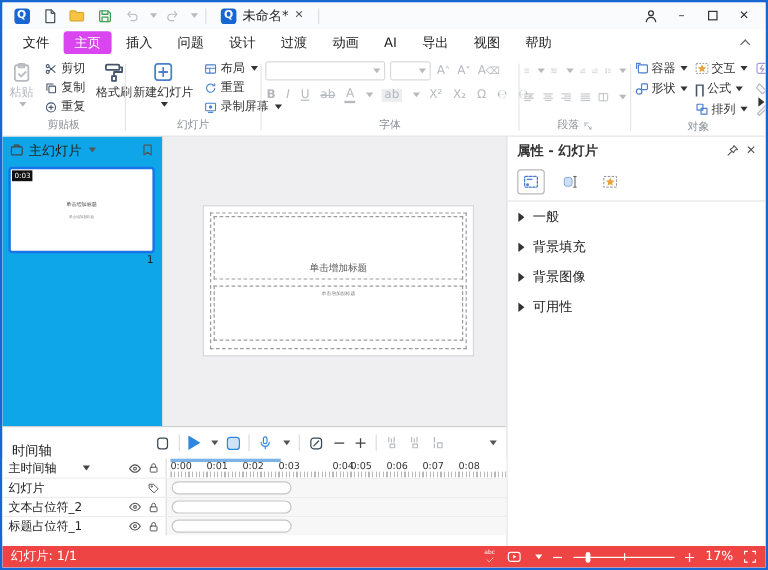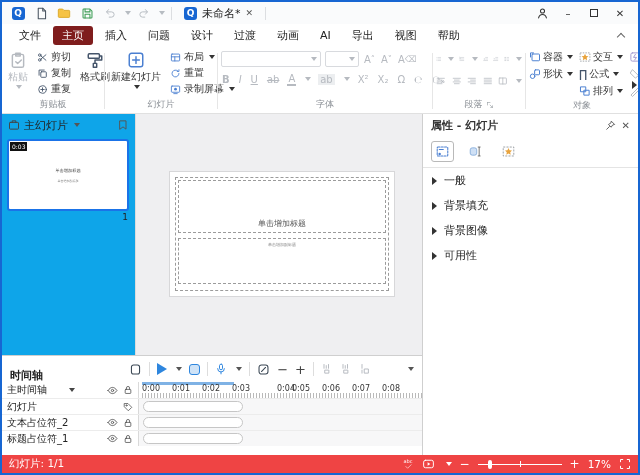--- a/index.html
+++ b/index.html
@@ -25,21 +25,21 @@
   .tb-sep { width:1px; height:13px; background:#dcdee1; margin:0 3px; }
   .doc-tab { display:flex; align-items:center; gap:5px; padding:0 6px; height:20px; color:#222; }
   .doc-tab .x { color:#555; font-size:9px; }
   .tb-right { margin-left:auto; display:flex; align-items:center; gap:2px; color:#333; }
   .winbtn { width:24px; height:18px; display:flex; align-items:center; justify-content:center; font-size:10px; color:#333; }
   .maxbox { width:8px; height:8px; border:1.2px solid #333; }
 
   
   .menubar { height:23px; flex:none; display:flex; align-items:center; padding:0 8px; gap:3px; background:#fff; }
   .menu-item { padding:2px 9px; font-size:11px; color:#222; white-space:nowrap; }
-  .menu-item.active { background:#7f1d1d; color:#fff; border-radius:3px; }
+  .menu-item.active { background:#d946ef; color:#fff; border-radius:3px; }
   .menu-collapse { margin-left:auto; margin-right:6px; }
 
   
   .ribbon { height:67px; flex:none; display:flex; background:#fff; border-bottom:1px solid #e0e0e0; padding-top:2px; }
   .rgroup { display:flex; flex-direction:column; padding:0 3px; flex:none; }
   .rbody { flex:1; display:flex; gap:4px; align-items:flex-start; }
   .rlabel { text-align:center; font-size:9px; color:#8b9096; padding:0 0 2px; display:flex; align-items:center; justify-content:center; gap:3px; }
   .rsep { width:1px; background:#e6e6e6; margin:4px 0; flex:none; }
   .bigbtn { display:flex; flex-direction:column; align-items:center; gap:1px; padding:2px 3px; font-size:10px; color:#333; white-space:nowrap; }
   .bigbtn.disabled { color:#b6bac0; }
@@ -82,21 +82,21 @@
   .props-header { height:22px; display:flex; align-items:center; padding:0 8px; font-size:11px; font-weight:bold; color:#333; gap:6px; }
   .props-header .sp { flex:1; }
   .props-tabs { height:32px; display:flex; align-items:center; gap:10px; padding:0 8px; border-bottom:1px solid #e4e4e4; }
   .ptab { padding:3px; display:flex; align-items:center; justify-content:center; border:1px solid transparent; border-radius:3px; }
   .ptab.active { border-color:#b9b9b9; }
   .psection { height:25px; display:flex; align-items:center; gap:7px; padding:0 9px; font-size:11px; color:#222; }
 
   
   .timeline { height:100px; flex:none; border-top:1px solid #cfcfcf; display:flex; flex-direction:column; background:#fff; }
   .tl-header { height:26px; flex:none; display:flex; align-items:center; padding:0 8px; gap:8px; }
-  .tl-title { font-size:11px; font-weight:bold; color:#222; width:120px;margin-top:12px; }
+  .tl-title { font-size:11px; font-weight:normal; color:#222; width:120px;margin-top:12px; }
   .tl-tools { display:flex; align-items:center; gap:7px; color:#3a4754; }
   .tl-vsep { width:1px; height:14px; background:#ddd; }
   .playtri { width:0; height:0; border-left:10px solid #2e86de; border-top:6px solid transparent; border-bottom:6px solid transparent; }
   .stopsq { width:11px; height:11px; background:#cfe3f7; border:1.4px solid #2e86de; border-radius:3px; }
   .pm { font-size:13px; color:#444; }
   .tl-body { flex:1; display:flex; flex-direction:column; }
   .tl-row { display:flex; height:16px; flex:none; }
   .tl-row + .tl-row { border-top:1px solid #ececec; }
   .tl-name { width:137px; flex:none; display:flex; align-items:center; gap:20px; padding:0 5px; font-size:10px; color:#222;
              border-right:1px solid #d9d9d9; background:#fff; }

